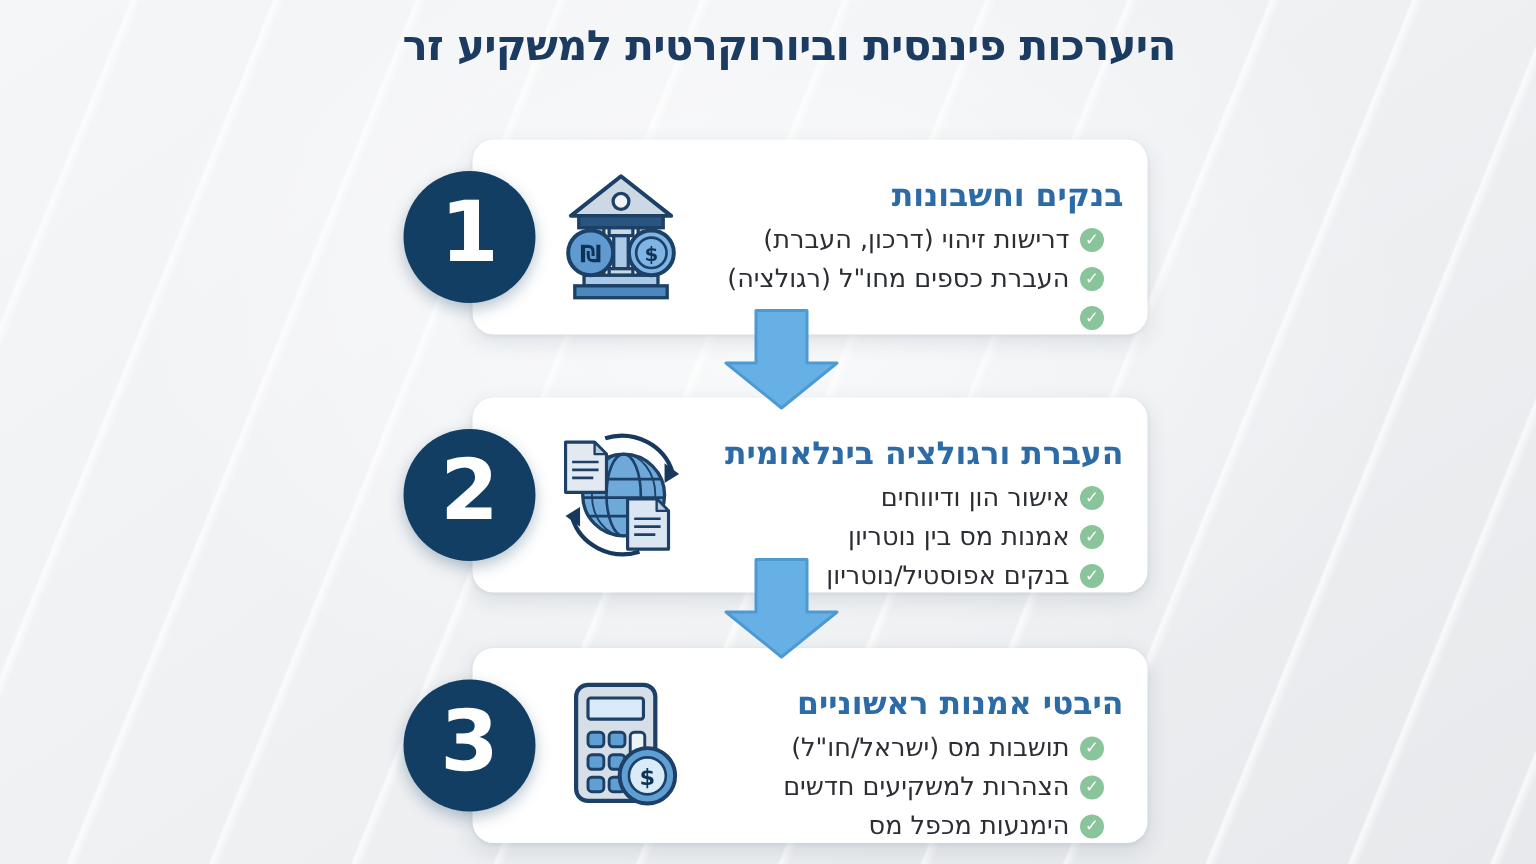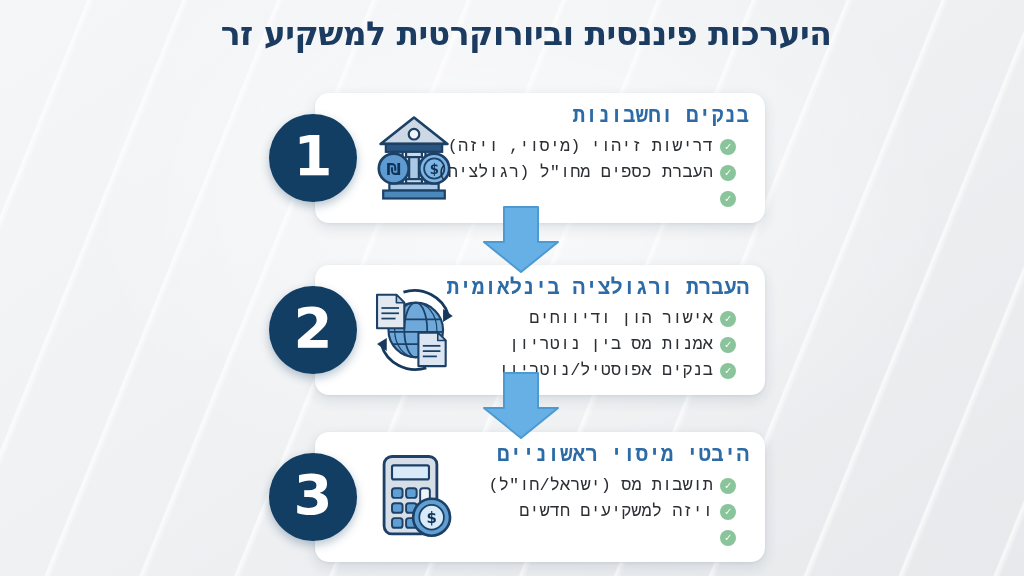--- a/index.html
+++ b/index.html
@@ -16,21 +16,21 @@
     background:
       repeating-linear-gradient(112deg,
         rgba(255,255,255,0) 0px, rgba(255,255,255,0) 80px,
         rgba(255,255,255,0.75) 82px, rgba(255,255,255,0) 88px),
       radial-gradient(ellipse at 50% 35%, rgba(255,255,255,0.65) 0%, rgba(255,255,255,0) 60%);
     pointer-events:none;
   }
   .title {
     position:absolute; top:14px; left:0; width:1024px;
     text-align:center; direction:rtl;
-    font-size:33px; font-weight:700; letter-spacing:-0.5px;
+    font-size:28px; font-weight:700; letter-spacing:-0.5px;
     color:#1c3b61;
     padding-left:28px;
   }
   .card {
     position:absolute; left:315px; width:450px; height:130px;
     background:#ffffff; border-radius:14px;
     box-shadow:0 5px 14px rgba(35,55,85,0.12), 0 1px 3px rgba(35,55,85,0.07);
   }
   .card.c1 { top:93px; }
   .card.c2 { top:265px; }
@@ -46,22 +46,22 @@
   .num-badge span {
     color:#ffffff; font-size:56px; font-weight:700; line-height:1;
     transform:translateY(-2px);
   }
   .icon-wrap {
     position:absolute; left:55px; top:16px; width:88px; height:98px;
   }
   .icon-wrap svg { width:100%; height:100%; }
 
   .content {
-    position:absolute; top:9px; right:16px; left:150px;
-    direction:rtl; text-align:right;font-family:Liberation Mono, monospace;
+    position:absolute; top:22px; right:16px; left:150px;
+    direction:rtl; text-align:right;
   }
   .step-heading {
     color:#2d6ba7; font-size:21px; font-weight:700; line-height:30px;
     white-space:nowrap;
   }
   ul.checklist { list-style:none; padding:2px 13px 0 0; }
   ul.checklist li {
     display:flex; align-items:center; gap:7px;
     height:26px; direction:rtl;
   }
@@ -109,21 +109,21 @@
       <circle cx="73" cy="62" r="17" fill="#7fb5e5" stroke="#1d4166" stroke-width="3"></circle>
       <circle cx="73" cy="62" r="11.5" fill="none" stroke="#1d4166" stroke-width="2"></circle>
       <text x="73" y="68" text-anchor="middle" font-size="15" font-weight="700" fill="#0f3357">$</text>
     </svg>
   </div>
   <div class="content">
     <div class="step-heading">בנקים וחשבונות</div>
     <ul class="checklist">
       <li>
         <span class="check-icon">✓</span>
-        <span class="item-text">דרישות זיהוי (מיסוי, ויזה)</span>
+        <span class="item-text">דרישות זיהוי (דרכון, העברת)</span>
       </li>
       <li>
         <span class="check-icon">✓</span>
         <span class="item-text">העברת כספים מחו"ל (רגולציה)</span>
       </li>
       <li>
         <span class="check-icon">✓</span>
       </li>
     </ul>
   </div>
@@ -198,28 +198,29 @@
       <rect x="25" y="57" width="12" height="11" rx="3" fill="#5f9fd4" stroke="#1d4166" stroke-width="2.2"></rect>
       <rect x="41" y="57" width="12" height="11" rx="3" fill="#5f9fd4" stroke="#1d4166" stroke-width="2.2"></rect>
       <rect x="25" y="74" width="12" height="11" rx="3" fill="#5f9fd4" stroke="#1d4166" stroke-width="2.2"></rect>
       <rect x="41" y="74" width="12" height="11" rx="3" fill="#5f9fd4" stroke="#1d4166" stroke-width="2.2"></rect>
       <circle cx="70" cy="73" r="21" fill="#5f9fd4" stroke="#1d4166" stroke-width="3"></circle>
       <circle cx="70" cy="73" r="14" fill="#d9eaf8" stroke="#1d4166" stroke-width="2"></circle>
       <text x="70" y="80" text-anchor="middle" font-size="17" font-weight="700" fill="#0f3357">$</text>
     </svg>
   </div>
   <div class="content">
-    <div class="step-heading">היבטי מיסוי ראשוניים</div>
+    <div class="step-heading">היבטי אמנות ראשוניים</div>
     <ul class="checklist">
       <li>
         <span class="check-icon">✓</span>
         <span class="item-text">תושבות מס (ישראל/חו"ל)</span>
       </li>
       <li>
         <span class="check-icon">✓</span>
-        <span class="item-text">ויזה למשקיעים חדשים</span>
-      </li>
-      <li>
-        <span class="check-icon">✓</span>
+        <span class="item-text">הצהרות למשקיעים חדשים</span>
+      </li>
+      <li>
+        <span class="check-icon">✓</span>
+        <span class="item-text">הימנעות מכפל מס</span>
       </li>
     </ul>
   </div>
 </section>
 
 </body></html>

